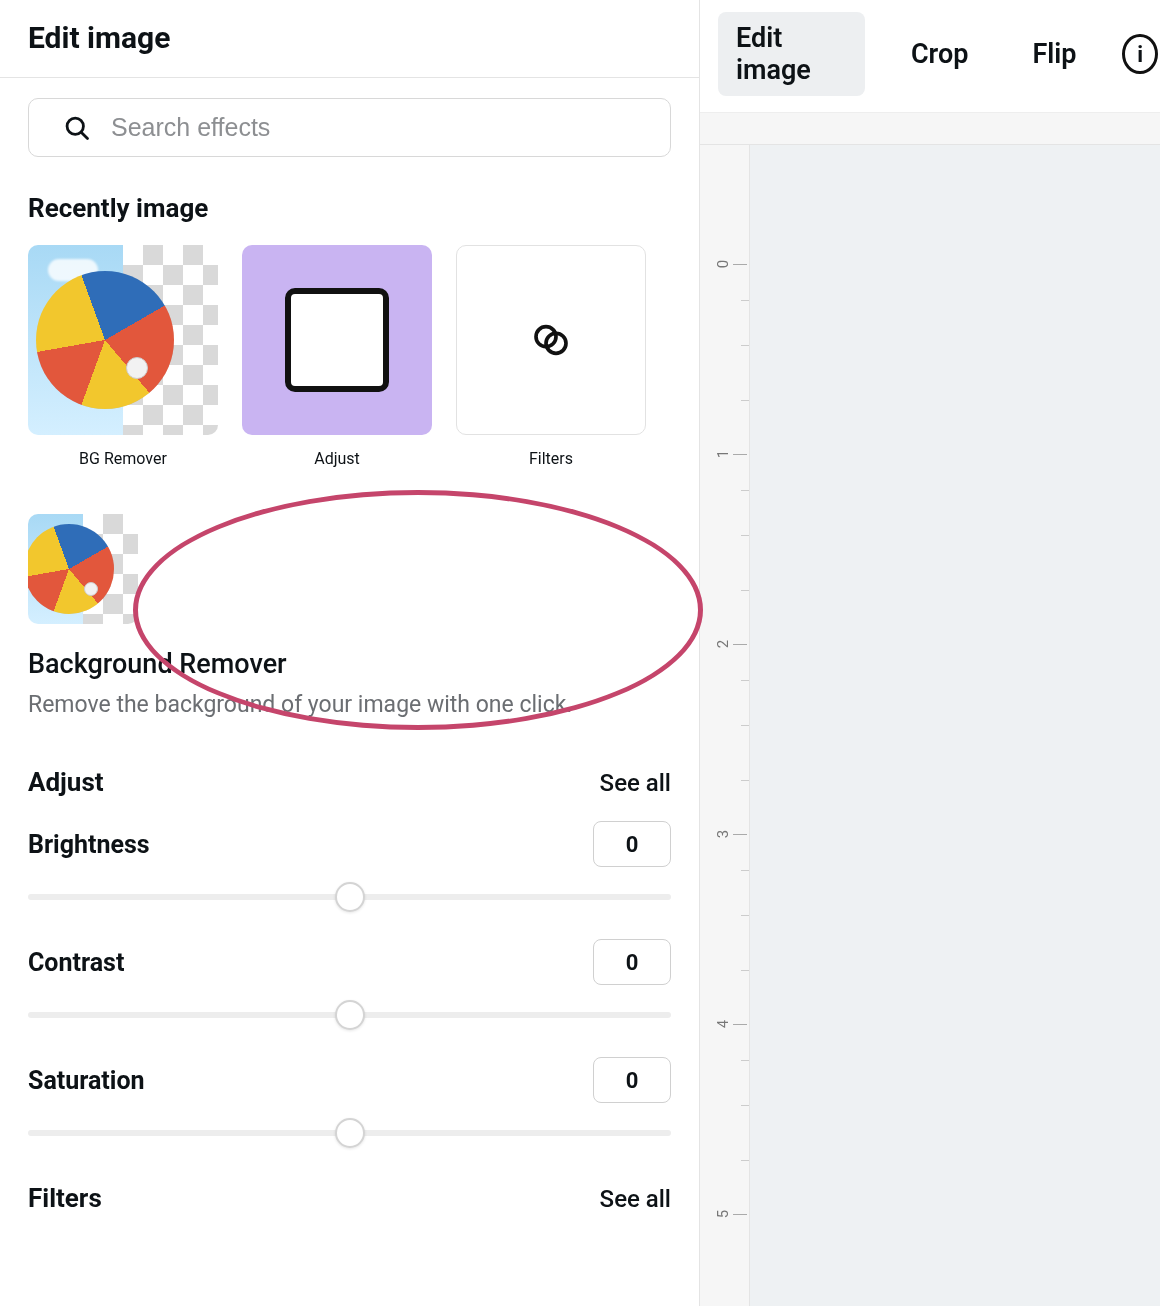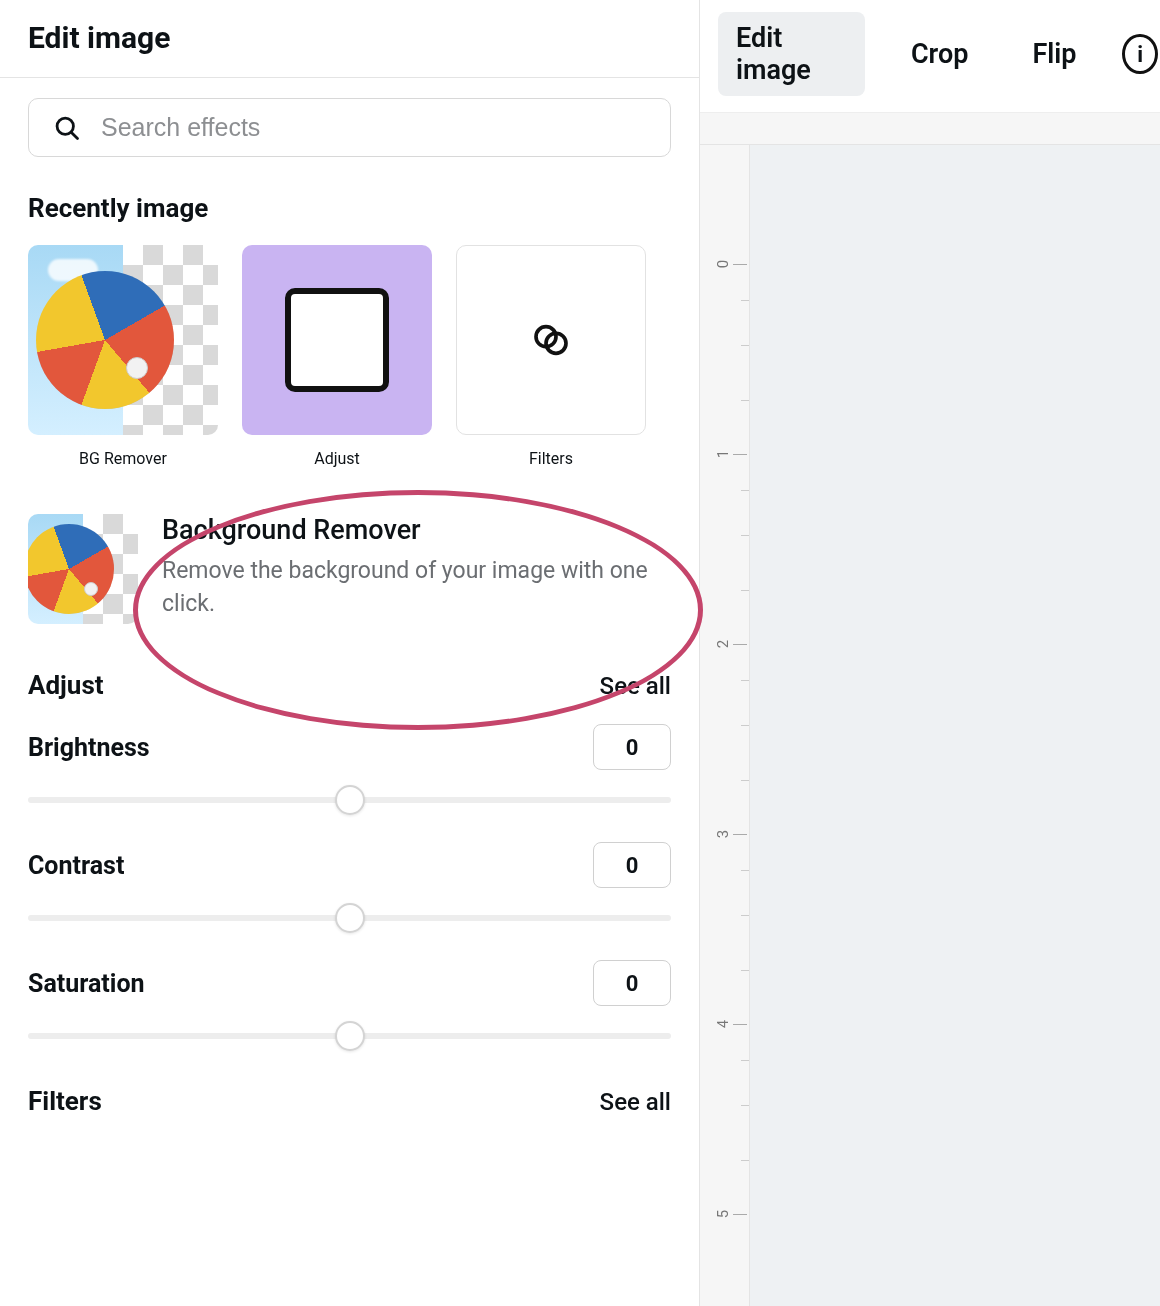--- a/index.html
+++ b/index.html
@@ -27,21 +27,21 @@
     font-weight: 700;
   }
   .panel-body {
     padding: 20px 28px 0;
   }
   .search-wrap {
     display: flex;
     align-items: center;
     border: 1px solid #d8d8d8;
     border-radius: 10px;
-    padding: 14px 24px;
+    padding: 14px 34px;
     gap: 20px;
     margin-bottom: 36px;
   }
   .search-wrap svg { width: 28px; height: 28px; color: #0d1216; flex-shrink:0; }
   .search-input {
     border: none;
     outline: none;
     font-size: 25px;
     color: #0d1216;
     width: 100%;
@@ -116,21 +116,21 @@
     content:""; position:absolute; width:100%; height:100%; background:#5a4c7a; border-radius:10px;
     left:14px; top:14px; z-index:-1;
   }
   .filters-thumb { background:#fff; display:flex; align-items:center; justify-content:center;}
   .filters-thumb svg { width:40px;height:40px; }
   .recent-label { font-size:16px; color:#0d1216; }
   
   .bgrow-wrap { position:relative; margin-bottom: 46px; padding-top: 6px; }
   .bg-row {
     display:flex; align-items:flex-start; gap:24px;
-    position:relative; z-index:2;
+    position:relative; z-index:2;flex-direction:column;
   }
   .bg-row-thumb { width:110px; height:110px; border-radius:10px; position:relative; overflow:hidden; flex-shrink:0;}
   .bg-row-thumb .ball{ width:90px;height:90px; top:10px; left:-4px;}
   .bg-row-thumb .ball-center{ width:14px;height:14px; right:16px; bottom:18px;}
   .bg-row-text h3 { font-size:27px; font-weight:500; margin-bottom:8px; }
   .bg-row-text p { font-size:23px; color:#6b6e72; line-height:1.45; }
   .ellipse {
     position:absolute;
     border:5px solid #c5456b;
     border-radius:50%;

